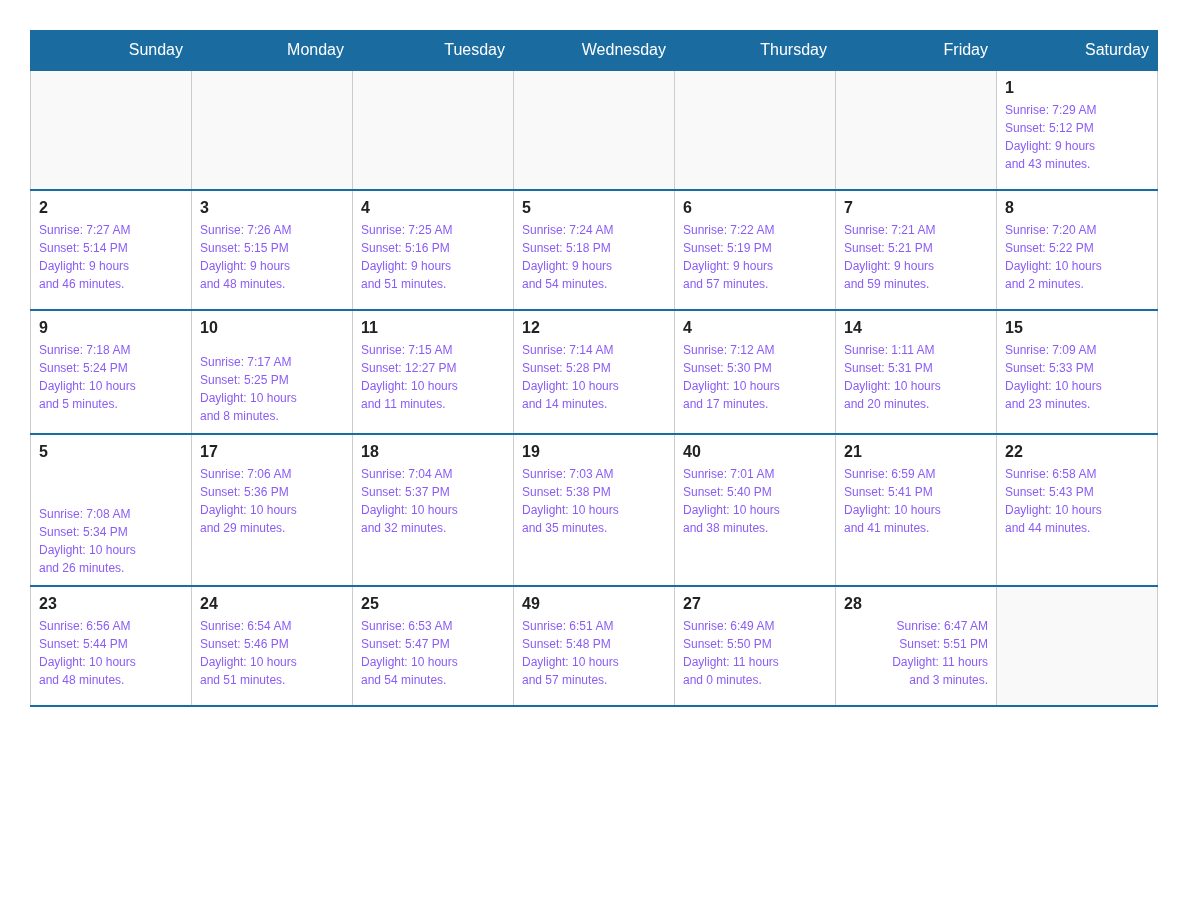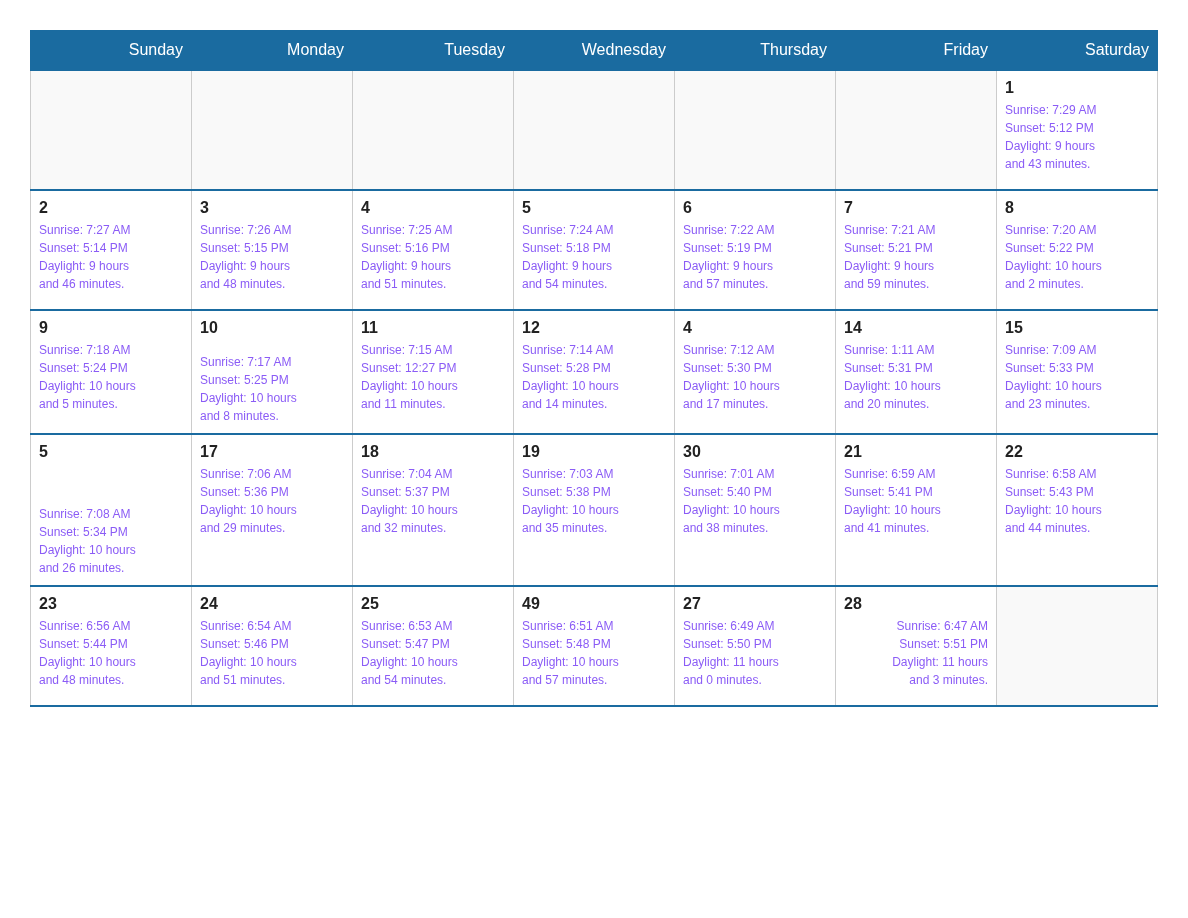--- a/index.html
+++ b/index.html
@@ -262,21 +262,21 @@
 and 32 minutes.</div>
         </td>
         <td>
           <span class="day-number">19</span>
           <div class="day-info" style="white-space: pre-line;">Sunrise: 7:03 AM
 Sunset: 5:38 PM
 Daylight: 10 hours
 and 35 minutes.</div>
         </td>
         <td>
-          <span class="day-number">30</span>
+          <span class="day-number">40</span>
           <div class="day-info" style="white-space: pre-line;">Sunrise: 7:01 AM
 Sunset: 5:40 PM
 Daylight: 10 hours
 and 38 minutes.</div>
         </td>
         <td>
           <span class="day-number">21</span>
           <div class="day-info" style="white-space: pre-line;">Sunrise: 6:59 AM
 Sunset: 5:41 PM
 Daylight: 10 hours

